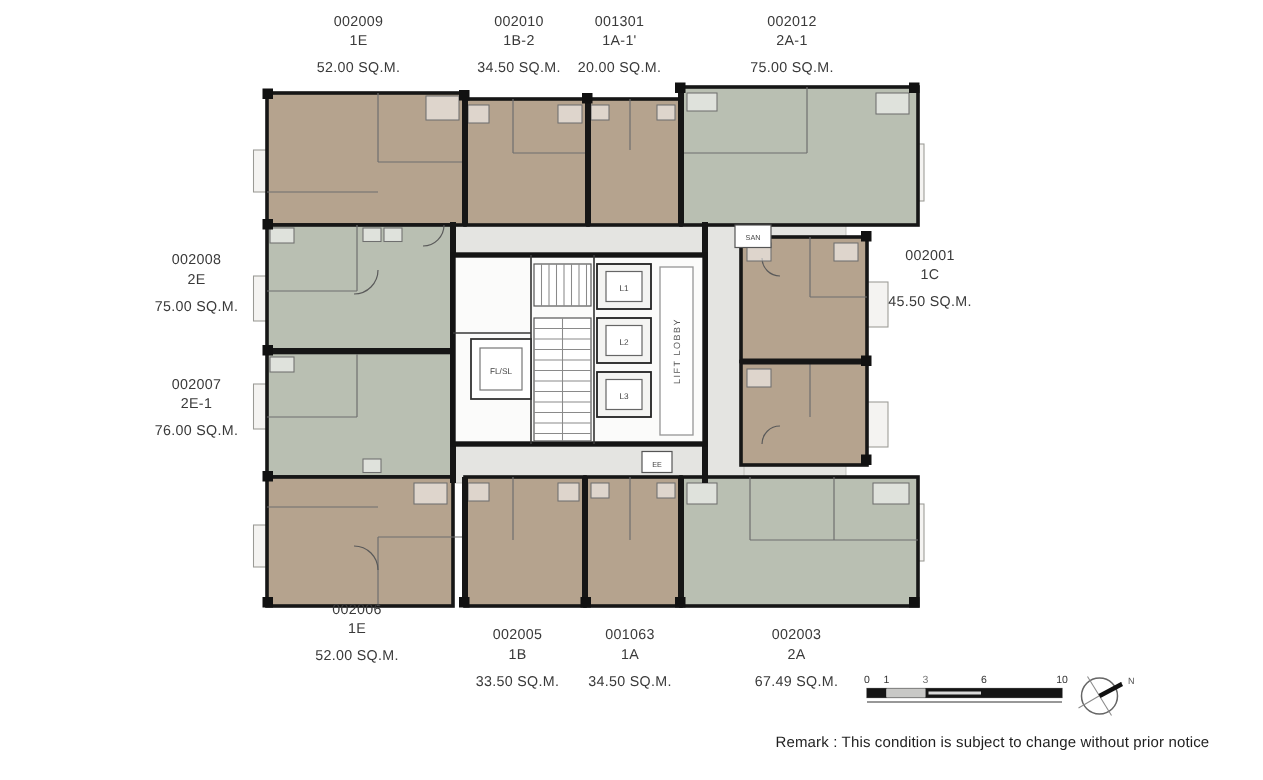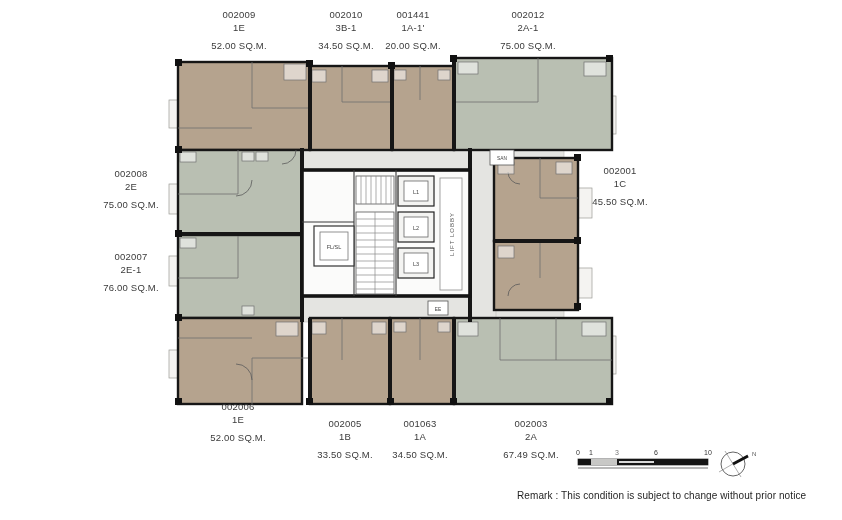--- a/index.html
+++ b/index.html
@@ -200,25 +200,25 @@
     </g>
   </svg>
 
   <div class="unit-label" style="left:239px;top:8px">
     <div class="uid">002009</div>
     <div class="utype">1E</div>
     <div class="uarea">52.00 SQ.M.</div>
   </div>
   <div class="unit-label" style="left:346px;top:8px">
     <div class="uid">002010</div>
-    <div class="utype">3B-1</div>
+    <div class="utype">1B-2</div>
     <div class="uarea">34.50 SQ.M.</div>
   </div>
   <div class="unit-label" style="left:413px;top:8px">
-    <div class="uid">001441</div>
+    <div class="uid">001301</div>
     <div class="utype">1A-1'</div>
     <div class="uarea">20.00 SQ.M.</div>
   </div>
   <div class="unit-label" style="left:528px;top:8px">
     <div class="uid">002012</div>
     <div class="utype">2A-1</div>
     <div class="uarea">75.00 SQ.M.</div>
   </div>
   <div class="unit-label" style="left:131px;top:167px">
     <div class="uid">002008</div>

